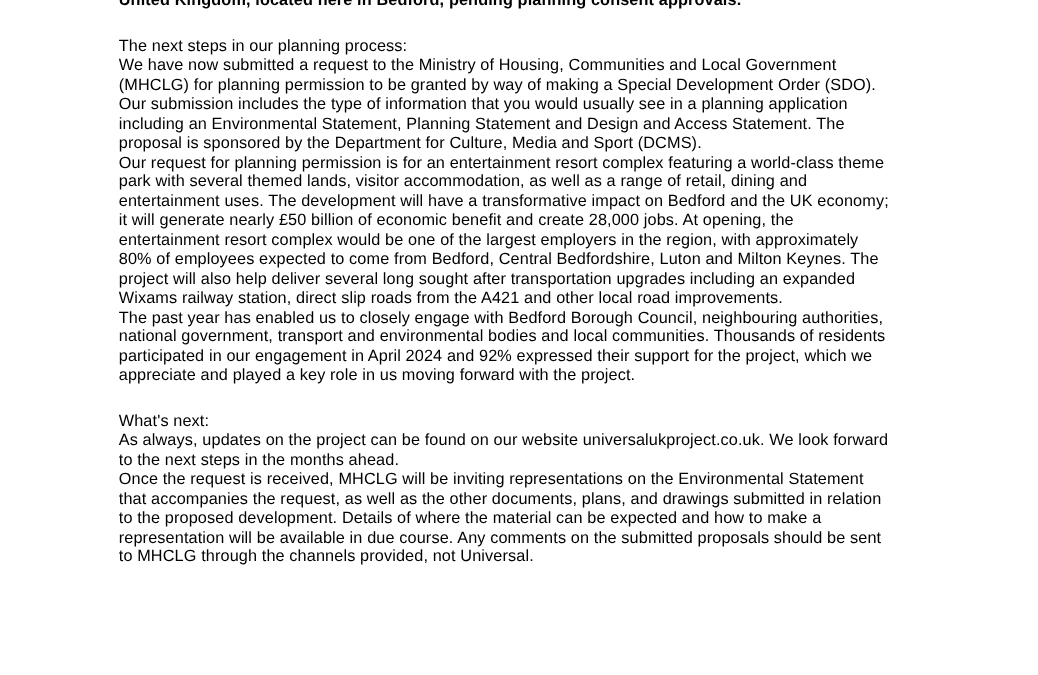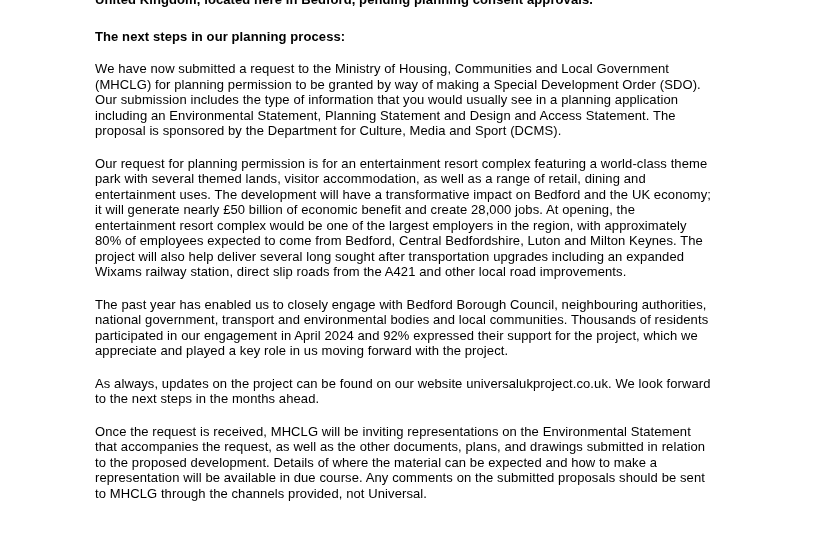--- a/index.html
+++ b/index.html
@@ -22,24 +22,23 @@
     font-size: 13px;
     line-height: 15.5px;
     color: #000000;
     letter-spacing: 0.1px;
   }
   .blk {
     margin: 0;
     white-space: pre-line;
   }
   .blk + .blk {
-    margin-top: 17px;
   }
   .blk.heading {
-    font-weight: bold;
+    font-weight: normal;
   }
   .blk + .blk.heading {
     margin-top: 21px;
   }
   .blk.clipped {
     font-weight: bold;
     margin-top: -8px; 
   }
 </style>
 </head>
@@ -63,20 +62,21 @@
 entertainment resort complex would be one of the largest employers in the region, with approximately
 80% of employees expected to come from Bedford, Central Bedfordshire, Luton and Milton Keynes. The
 project will also help deliver several long sought after transportation upgrades including an expanded
 Wixams railway station, direct slip roads from the A421 and other local road improvements.</p>
 
   <p class="blk">The past year has enabled us to closely engage with Bedford Borough Council, neighbouring authorities,
 national government, transport and environmental bodies and local communities. Thousands of residents
 participated in our engagement in April 2024 and 92% expressed their support for the project, which we
 appreciate and played a key role in us moving forward with the project.</p>
 
+  <p class="blk heading">What's next:</p>
 
   <p class="blk">As always, updates on the project can be found on our website universalukproject.co.uk. We look forward
 to the next steps in the months ahead.</p>
 
   <p class="blk">Once the request is received, MHCLG will be inviting representations on the Environmental Statement
 that accompanies the request, as well as the other documents, plans, and drawings submitted in relation
 to the proposed development. Details of where the material can be expected and how to make a
 representation will be available in due course. Any comments on the submitted proposals should be sent
 to MHCLG through the channels provided, not Universal.</p>
 </div>

